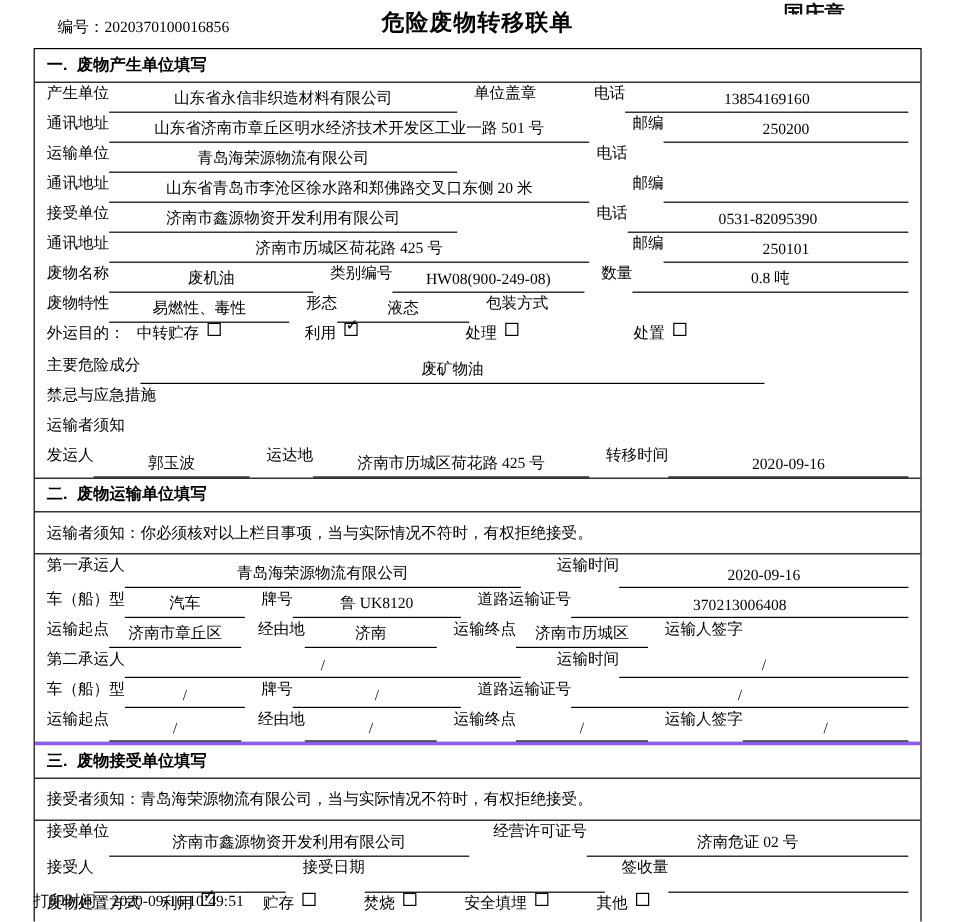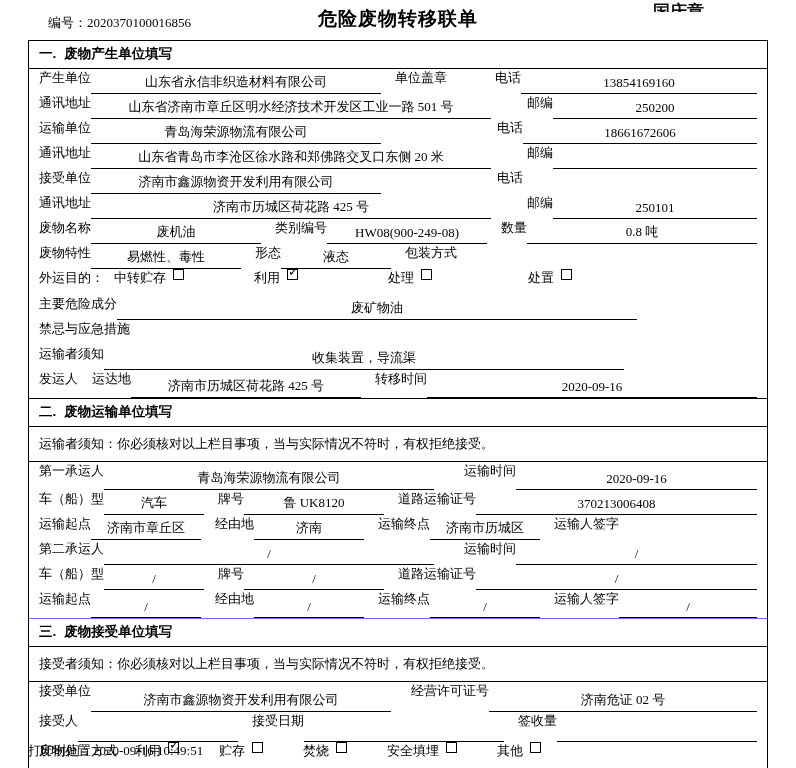--- a/index.html
+++ b/index.html
@@ -138,36 +138,36 @@
         <span class="gap" style="width:36px"></span>
         <span class="lbl">邮编</span>
         <span class="val grow">250200</span>
       </div>
 
       <div class="row">
         <span class="lbl">运输单位</span>
         <span class="val" style="width:290px">青岛海荣源物流有限公司</span>
         <span class="gap" style="width:116px"></span>
         <span class="lbl">电话</span>
-        <span class="val grow">18661672606</span>
       </div>
 
       <div class="row">
         <span class="lbl">通讯地址</span>
         <span class="val" style="width:400px">山东省青岛市李沧区徐水路和郑佛路交叉口东侧 20 米</span>
         <span class="gap" style="width:36px"></span>
         <span class="lbl">邮编</span>
         <span class="val grow"></span>
       </div>
 
       <div class="row">
         <span class="lbl">接受单位</span>
         <span class="val" style="width:290px">济南市鑫源物资开发利用有限公司</span>
         <span class="gap" style="width:116px"></span>
         <span class="lbl">电话</span>
+        <span class="val grow">0531-82095390</span>
       </div>
 
       <div class="row">
         <span class="lbl">通讯地址</span>
         <span class="val" style="width:400px">济南市历城区荷花路 425 号</span>
         <span class="gap" style="width:36px"></span>
         <span class="lbl">邮编</span>
         <span class="val grow">250101</span>
       </div>
 
@@ -214,26 +214,26 @@
         <span class="grow"></span>
       </div>
 
       <div class="row">
         <span class="lbl">禁忌与应急措施</span>
         <span class="grow"></span>
       </div>
 
       <div class="row">
         <span class="lbl">运输者须知</span>
-        <span class="val" style="width:520px">收集装置，导流渠</span>
         <span class="grow"></span>
       </div>
 
       <div class="row" style="height:28px">
         <span class="lbl">发运人</span>
+        <span class="val" style="width:130px">郭玉波</span>
         <span class="gap"></span>
         <span class="lbl">运达地</span>
         <span class="val" style="width:230px">济南市历城区荷花路 425 号</span>
         <span class="gap"></span>
         <span class="lbl">转移时间</span>
         <span class="val grow">2020-09-16</span>
       </div>
     </div>
 
     <div class="sec-head" style="border-top:1px solid #000">
@@ -302,24 +302,24 @@
         <span class="val slash" style="width:110px">/</span>
         <span class="gap"></span>
         <span class="lbl">运输终点</span>
         <span class="val slash" style="width:110px">/</span>
         <span class="gap"></span>
         <span class="lbl">运输人签字</span>
         <span class="val slash grow">/</span>
       </div>
     </div>
 
-    <div class="sec-head" style="border-top:1px solid #8b5cf6">
+    <div class="sec-head" style="border-top:3px solid #8b5cf6">
       <span class="num">三.</span><span>废物接受单位填写</span>
     </div>
-    <div class="notice">接受者须知：你必须核对以上栏目事项，当与实际情况不符时，有权拒绝接受。</div>
+    <div class="notice">接受者须知：青岛海荣源物流有限公司，当与实际情况不符时，有权拒绝接受。</div>
 
     <div class="rows">
 
       <div class="row" style="height:30px">
         <span class="lbl">接受单位</span>
         <span class="val" style="width:300px">济南市鑫源物资开发利用有限公司</span>
         <span class="gap" style="width:20px"></span>
         <span class="lbl">经营许可证号</span>
         <span class="val grow">济南危证 02 号</span>
       </div>

